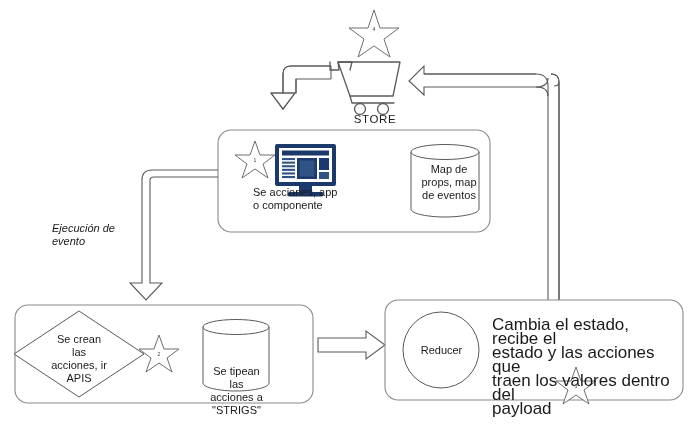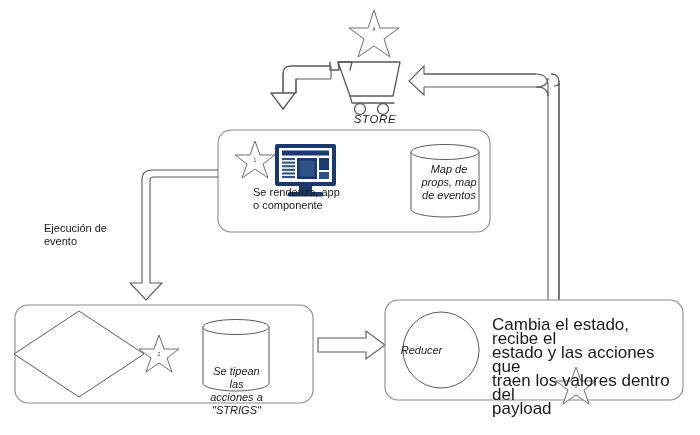--- a/index.html
+++ b/index.html
@@ -38,21 +38,20 @@
     text-align: center;
     line-height: 6px;
   }
   .lbl-store {
     font-size: 11.5px;
     letter-spacing: 0.6px;
     color: #1a1a1a;
   }
   .center {
     text-align: center;
-    font-style: italic;
   }
 </style>
 </head>
 <body>
 
 <div id="canvas">
 
   <svg class="svg-layer" viewBox="0 0 700 435">
 
     <g>
@@ -149,38 +148,42 @@
     </g>
 
   </svg>
 
   <div class="txt star-num" style="left:363px; top:26px; width:22px;">4</div>
 
   <div class="txt lbl-store center" style="left:330px; top:113px; width:90px;">STORE</div>
 
   <div class="txt star-num" style="left:244px; top:157px; width:22px;">1</div>
 
-  <div class="txt" style="left:253px; top:186px; width:120px;">Se renderiza, app
+  <div class="txt" style="left:253px; top:186px; width:120px;">Se acciones, app
 o componente</div>
 
   <div class="txt center" style="left:413px; top:163px; width:72px;">Map de
 props, map
 de eventos</div>
 
-  <div class="txt" style="left:44px; top:222px; width:120px;">Ejecución de
+  <div class="txt" style="left:52px; top:222px; width:120px;font-style:italic;">Ejecución de
 evento</div>
 
+  <div class="txt center" style="left:44px; top:333px; width:70px;">Se crean
+las
+acciones, ir
+APIS</div>
 
   <div class="txt star-num" style="left:148px; top:351px; width:22px;">2</div>
 
   <div class="txt center" style="left:205px; top:342px; width:63px;margin-top:23px;">Se tipean las
 acciones a
 "STRIGS"</div>
 
-  <div class="txt center" style="left:393px; top:344px; width:57px;">Reducer</div>
+  <div class="txt center" style="left:413px; top:344px; width:57px;">Reducer</div>
 
   <div class="txt" style="left:492px; top:318px; width:185px; font-size:17px; line-height:14px;">Cambia el estado, recibe el
 estado y las acciones que
 traen los valores dentro del
 payload</div>
 
   <div class="txt star-num" style="left:565px; top:383px; width:22px;">3</div>
 
 </div>
 

